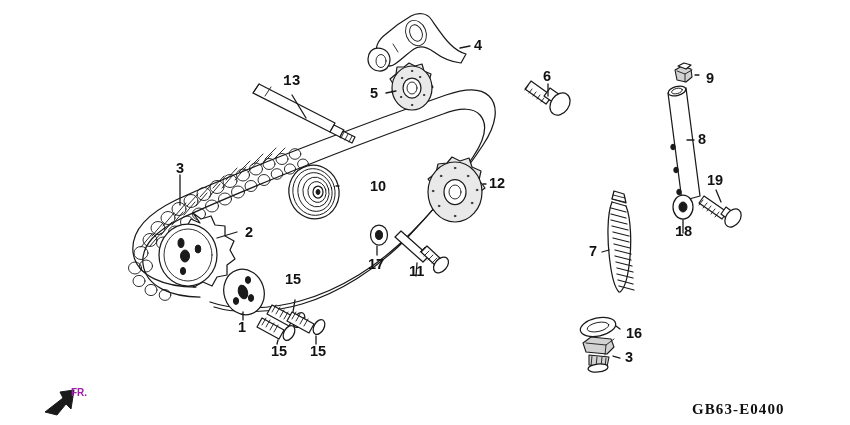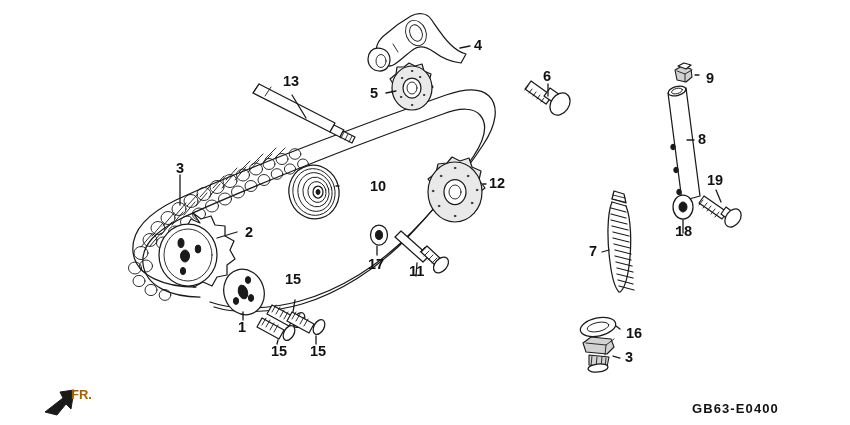--- a/index.html
+++ b/index.html
@@ -10,23 +10,23 @@
   .ln{fill:none;stroke:#1a1a1a;stroke-width:1.25;stroke-linecap:round;stroke-linejoin:round;}
   .lnT{fill:none;stroke:#1a1a1a;stroke-width:0.9;stroke-linecap:round;stroke-linejoin:round;}
   .fillW{fill:#ffffff;stroke:#1a1a1a;stroke-width:1.25;stroke-linejoin:round;}
   .fillK{fill:#1a1a1a;stroke:#1a1a1a;stroke-width:1;}
   .fillG{fill:#e9e9e9;stroke:#1a1a1a;stroke-width:1.2;stroke-linejoin:round;}
   .fillGD{fill:#d2d2d2;stroke:#1a1a1a;stroke-width:1.1;stroke-linejoin:round;}
   .leader{fill:none;stroke:#1a1a1a;stroke-width:1.3;stroke-linecap:round;}
   .lbl{position:absolute;font-size:14.5px;font-weight:700;color:#111;
        font-family:"Liberation Sans", sans-serif;letter-spacing:0px;
        line-height:1;white-space:nowrap;}
-  .code{position:absolute;font-size:13px;font-weight:700;color:#111;
-        font-family:Liberation Sans, sans-serif;letter-spacing:1.1px;white-space:nowrap;}
-  .fr{position:absolute;font-size:13px;font-weight:700;color:#a16207;
+  .code{position:absolute;font-size:15px;font-weight:700;color:#111;
+        font-family:Liberation Serif, serif;letter-spacing:1.1px;white-space:nowrap;}
+  .fr{position:absolute;font-size:10px;font-weight:700;color:#a21caf;
       font-family:"Liberation Sans", sans-serif;white-space:nowrap;}
 </style>
 </head>
 <body>
 
 <div id="sheet">
 
 <svg width="850" height="425" viewBox="0 0 850 425">
 
   <g>
@@ -365,21 +365,21 @@
 <div class="lbl" style="left:176px;top:161px;">3</div>
 <div class="lbl" style="left:474px;top:38px;">4</div>
 <div class="lbl" style="left:370px;top:86px;">5</div>
 <div class="lbl" style="left:543px;top:69px;">6</div>
 <div class="lbl" style="left:589px;top:244px;">7</div>
 <div class="lbl" style="left:698px;top:132px;">8</div>
 <div class="lbl" style="left:706px;top:71px;">9</div>
 <div class="lbl" style="left:342px;top:179px;margin-left:28px;">10</div>
 <div class="lbl" style="left:409px;top:264px;">11</div>
 <div class="lbl" style="left:489px;top:176px;">12</div>
-<div class="lbl" style="left:283px;top:74px;">13</div>
+<div class="lbl" style="left:283px;top:74px;font-family:Liberation Mono, monospace;">13</div>
 <div class="lbl" style="left:625px;top:350px;">3</div>
 <div class="lbl" style="left:285px;top:272px;">15</div>
 <div class="lbl" style="left:271px;top:344px;">15</div>
 <div class="lbl" style="left:310px;top:344px;">15</div>
 <div class="lbl" style="left:626px;top:326px;">16</div>
 <div class="lbl" style="left:368px;top:257px;text-align:center;">17</div>
 <div class="lbl" style="left:675px;top:225px;font-family:Liberation Mono, monospace;">18</div>
 <div class="lbl" style="left:707px;top:173px;">19</div>
 
 <div class="fr" style="left:71px;top:387px;">FR.</div>

